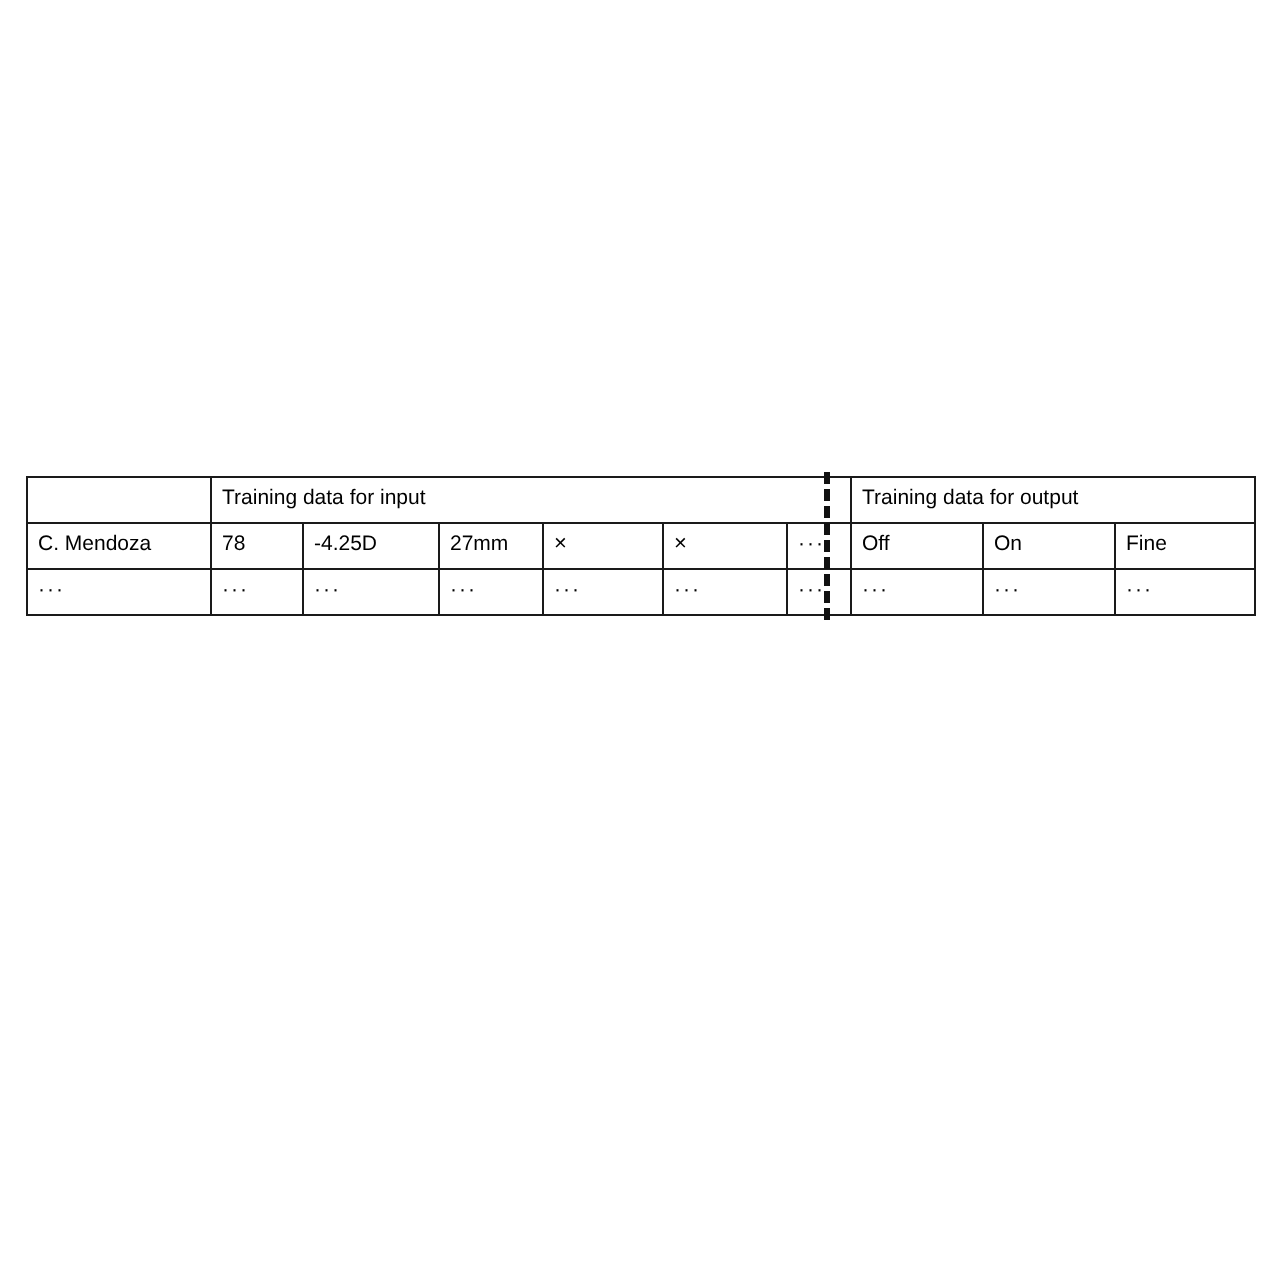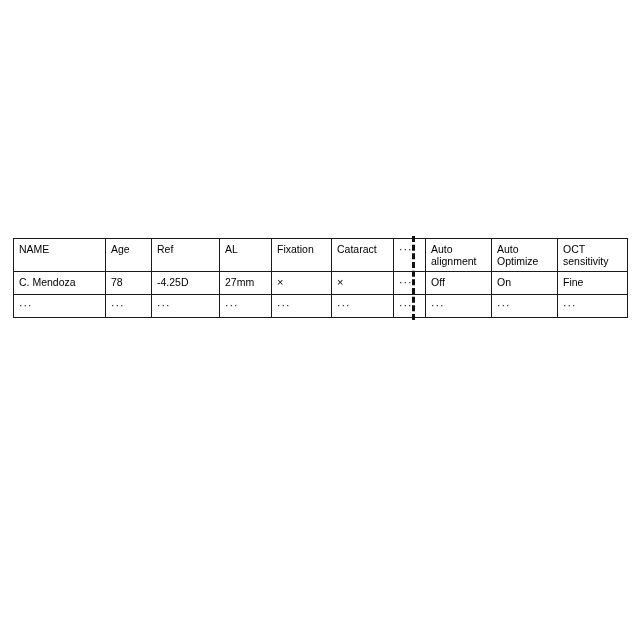--- a/index.html
+++ b/index.html
@@ -104,42 +104,26 @@
       <col class="c-fixation">
       <col class="c-cataract">
       <col class="c-dots">
       <col class="c-autoalign">
       <col class="c-autoopt">
       <col class="c-oct">
     </colgroup>
 
     <tbody>
 
+      <tr>
+        <td class="blank-cell group-cell"></td>
+        <td class="group-cell" colspan="6">Training data for input</td>
+        <td class="group-cell" colspan="3">Training data for output</td>
+      </tr>
 
-      <tr>
-        <td class="head-cell">NAME</td>
-        <td class="head-cell">Age</td>
-        <td class="head-cell">Ref</td>
-        <td class="head-cell">AL</td>
-        <td class="head-cell">Fixation</td>
-        <td class="head-cell">Cataract</td>
-        <td class="head-cell ellipsis-cell">···</td>
-        <td class="head-cell">
-          <div>Auto</div>
-          <div>alignment</div>
-        </td>
-        <td class="head-cell">
-          <div>Auto</div>
-          <div>Optimize</div>
-        </td>
-        <td class="head-cell">
-          <div>OCT</div>
-          <div>sensitivity</div>
-        </td>
-      </tr>
 
 
       <tr>
         <td>C. Mendoza</td>
         <td>78</td>
         <td>-4.25D</td>
         <td>27mm</td>
         <td class="sym">×</td>
         <td class="sym">×</td>
         <td class="ellipsis-cell">···</td>

